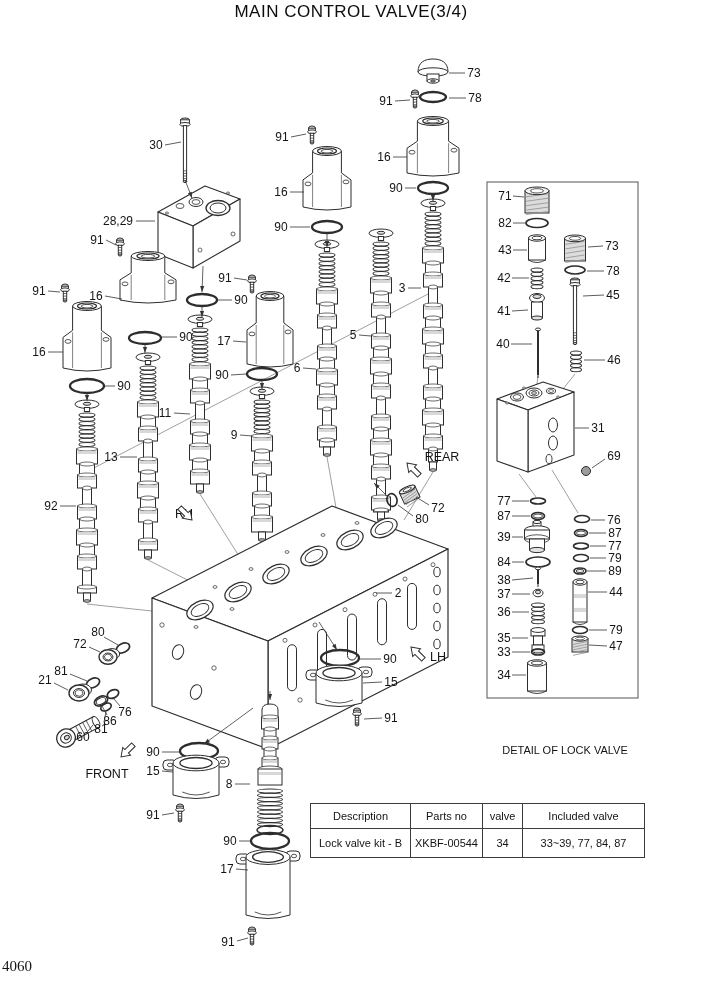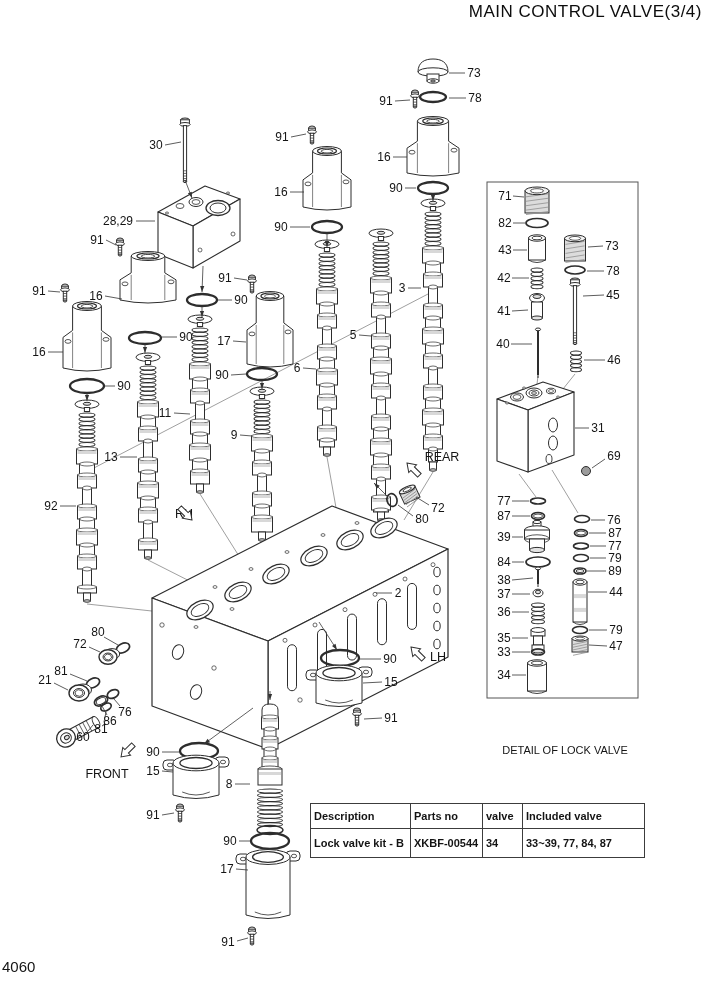--- a/index.html
+++ b/index.html
@@ -1,27 +1,27 @@
 <!DOCTYPE html>
 <html><head>
 <meta charset="utf-8">
 <style>
   html,body{margin:0;padding:0;background:#fff;}
   .page{position:relative;width:702px;height:992px;background:#fff;overflow:hidden;
         font-family:"Liberation Sans",sans-serif;color:#111;}
   #diagram{position:absolute;left:0;top:0;}
-  .title{position:absolute;top:2px;left:0;width:702px;text-align:right;
+  .title{position:absolute;top:2px;left:0;width:702px;text-align:center;
          font-size:17px;letter-spacing:0.5px;color:#0d0d0d;}
   .caption{position:absolute;left:490px;top:700px;width:150px;text-align:center;
            font-size:11px;color:#141414;margin-top:44px;}
-  .pagenum{position:absolute;left:2px;top:958px;font-size:15px;color:#141414;}
+  .pagenum{position:absolute;left:2px;top:958px;font-size:15px;color:#141414;font-family:Liberation Serif, serif;}
   .tblwrap{position:absolute;left:310px;top:803px;}
   table.tbl{border-collapse:collapse;table-layout:fixed;}
-  table.tbl th,table.tbl td{border:1px solid #3c3c3c;font-weight:bold;font-size:11px;
-    text-align:left;vertical-align:middle;padding:1px 3px;color:#141414;line-height:13px;
+  table.tbl th,table.tbl td{border:1px solid #3c3c3c;font-weight:normal;font-size:11px;
+    text-align:center;vertical-align:middle;padding:1px 3px;color:#141414;line-height:13px;
     white-space:pre-line;}
   table.tbl th{height:22px;}
   table.tbl td{height:26px;}
   .c1{width:100px;} .c2{width:72px;} .c3{width:40px;} .c4{width:122px;}
 </style>
 </head>
 <body>
 
 <div class="page">
   <div class="title">MAIN CONTROL VALVE(3/4)</div>

